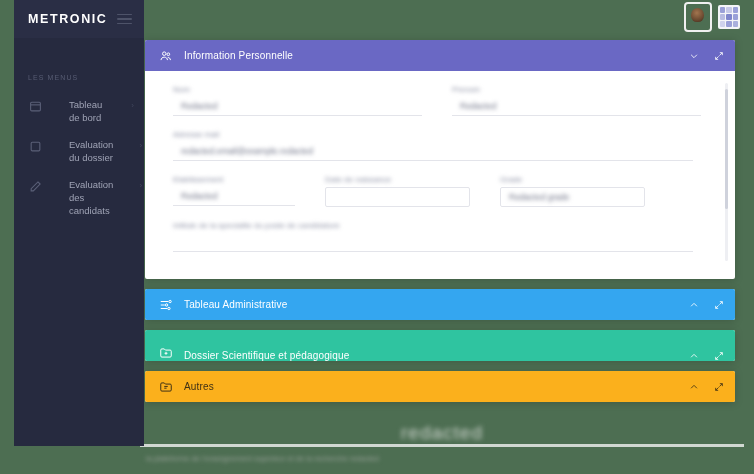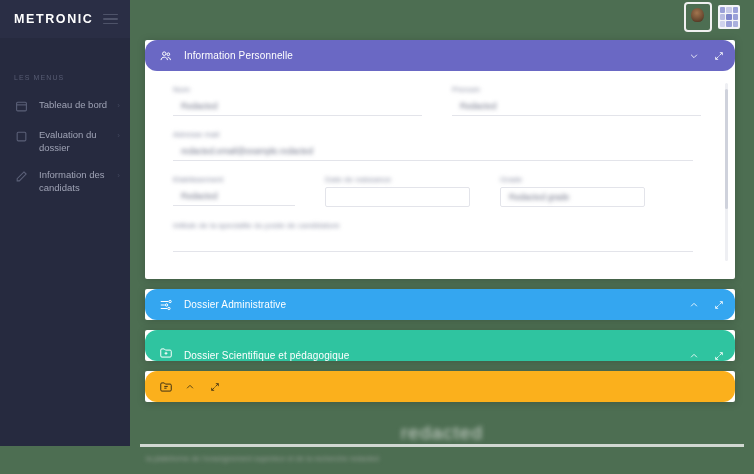--- a/index.html
+++ b/index.html
@@ -12,21 +12,21 @@
   #app { position: relative; width: 754px; height: 474px; }
 
   
   .page-bg {
     position: absolute; inset: 0;
     background: #4d6e52;
   }
 
   
   .sidebar {
-    position: absolute; left: 0; top: 0;
+    position: absolute; left: 14px; top: 0;
     width: 130px; height: 446px;
     background: #262a3f;
     z-index: 5;
   }
   .sidebar-head {
     height: 38px;
     display: flex; align-items: center; justify-content: space-between;
     padding: 0 12px 0 14px;
     background: #2a2e45;
   }
@@ -42,21 +42,21 @@
   .menu-label {
     color: #575c73;
     font-size: 7px;
     letter-spacing: 1.1px;
     padding: 36px 0 10px 14px;
     text-transform: uppercase;
   }
   .nav-item {
     display: flex; align-items: flex-start;
     padding: 7px 10px 7px 14px;
-    gap: 10px; cursor: pointer; position: relative;
+    gap: 26px; cursor: pointer; position: relative;
   }
   .nav-ico {
     width: 15px; height: 15px; flex: 0 0 15px;
     margin-top: 1px;
     display: flex; align-items: center; justify-content: center;
     color: #5b6078;
   }
   .nav-ico svg { width: 13px; height: 13px; display: block; }
   .nav-txt {
     color: #9fa3b5; font-size: 9.5px; line-height: 13px; flex: 1;
@@ -110,21 +110,20 @@
     overflow: hidden;
     margin-bottom: 10px;
     position: relative;
   }
   .panel-head {
     height: 31px;
     display: flex; align-items: center;
     padding: 0 11px 0 13px;
     cursor: pointer;
     color: #ffffff;
-    border-radius: 12px;
   }
   .panel-head .phead-ico {
     width: 16px; height: 16px; flex:0 0 16px;
     margin-right: 10px;
     display:flex; align-items:center; justify-content:center;
   }
   .panel-head .phead-ico svg { width: 14px; height: 14px; display:block; }
   .panel-title { font-size: 10px; flex: 1; letter-spacing: .15px; }
   .phead-tools { display: flex; align-items: center; gap: 14px; }
   .phead-tools .tool { width:11px;height:11px;display:flex;align-items:center;justify-content:center;cursor:pointer;opacity:.92;}
@@ -235,21 +234,21 @@
       <span class="nav-txt">Evaluation du dossier</span>
       <span class="nav-arrow">›</span>
     </div>
 
     <div class="nav-item">
       <span class="nav-ico">
         <svg viewBox="0 0 24 24" fill="none" stroke="currentColor" stroke-width="2">
           <path d="M16.5 3.5l4 4L8 20H4v-4z"></path>
         </svg>
       </span>
-      <span class="nav-txt">Information des candidats</span>
+      <span class="nav-txt">Evaluation des candidats</span>
       <span class="nav-arrow">›</span>
     </div>
   </aside>
 
   <div class="topbar">
     <div class="avatar-photo"></div>
     <div class="avatar-icon">
       <span></span>
         <span></span>
         <span></span>
@@ -359,21 +358,21 @@
         <span class="phead-ico">
           <svg viewBox="0 0 24 24" fill="none" stroke="currentColor" stroke-width="1.7">
             <path d="M3 6h13"></path>
               <circle cx="19" cy="6" r="2"></circle>
             <path d="M3 12h7"></path>
               <circle cx="13" cy="12" r="2"></circle>
             <path d="M3 18h11"></path>
               <circle cx="17" cy="18" r="2"></circle>
           </svg>
         </span>
-        <span class="panel-title">Dossier Administrative</span>
+        <span class="panel-title">Tableau Administrative</span>
         <span class="phead-tools">
           <span class="tool">
             <svg viewBox="0 0 24 24" fill="none" stroke="currentColor" stroke-width="2.2">
                 <path d="M5 15l7-7 7 7"></path>
               </svg>
           </span>
           <span class="tool">
             <svg viewBox="0 0 24 24" fill="none" stroke="currentColor" stroke-width="2.2">
               <path d="M14 4h6v6"></path>
                 <path d="M10 20H4v-6"></path>
@@ -415,20 +414,21 @@
 
     <section class="card panel-amber collapsed">
       <header class="panel-head">
         <span class="phead-ico">
           <svg viewBox="0 0 24 24" fill="none" stroke="currentColor" stroke-width="1.7">
             <path d="M3 7a2 2 0 012-2h4l2 2h8a2 2 0 012 2v8a2 2 0 01-2 2H5a2 2 0 01-2-2z"></path>
             <path d="M9 11h6"></path>
               <path d="M9 14h4"></path>
           </svg>
         </span>
+        <span class="panel-title">Autres</span>
         <span class="phead-tools">
           <span class="tool">
             <svg viewBox="0 0 24 24" fill="none" stroke="currentColor" stroke-width="2.2">
                 <path d="M5 15l7-7 7 7"></path>
               </svg>
           </span>
           <span class="tool">
             <svg viewBox="0 0 24 24" fill="none" stroke="currentColor" stroke-width="2.2">
               <path d="M14 4h6v6"></path>
                 <path d="M10 20H4v-6"></path>

